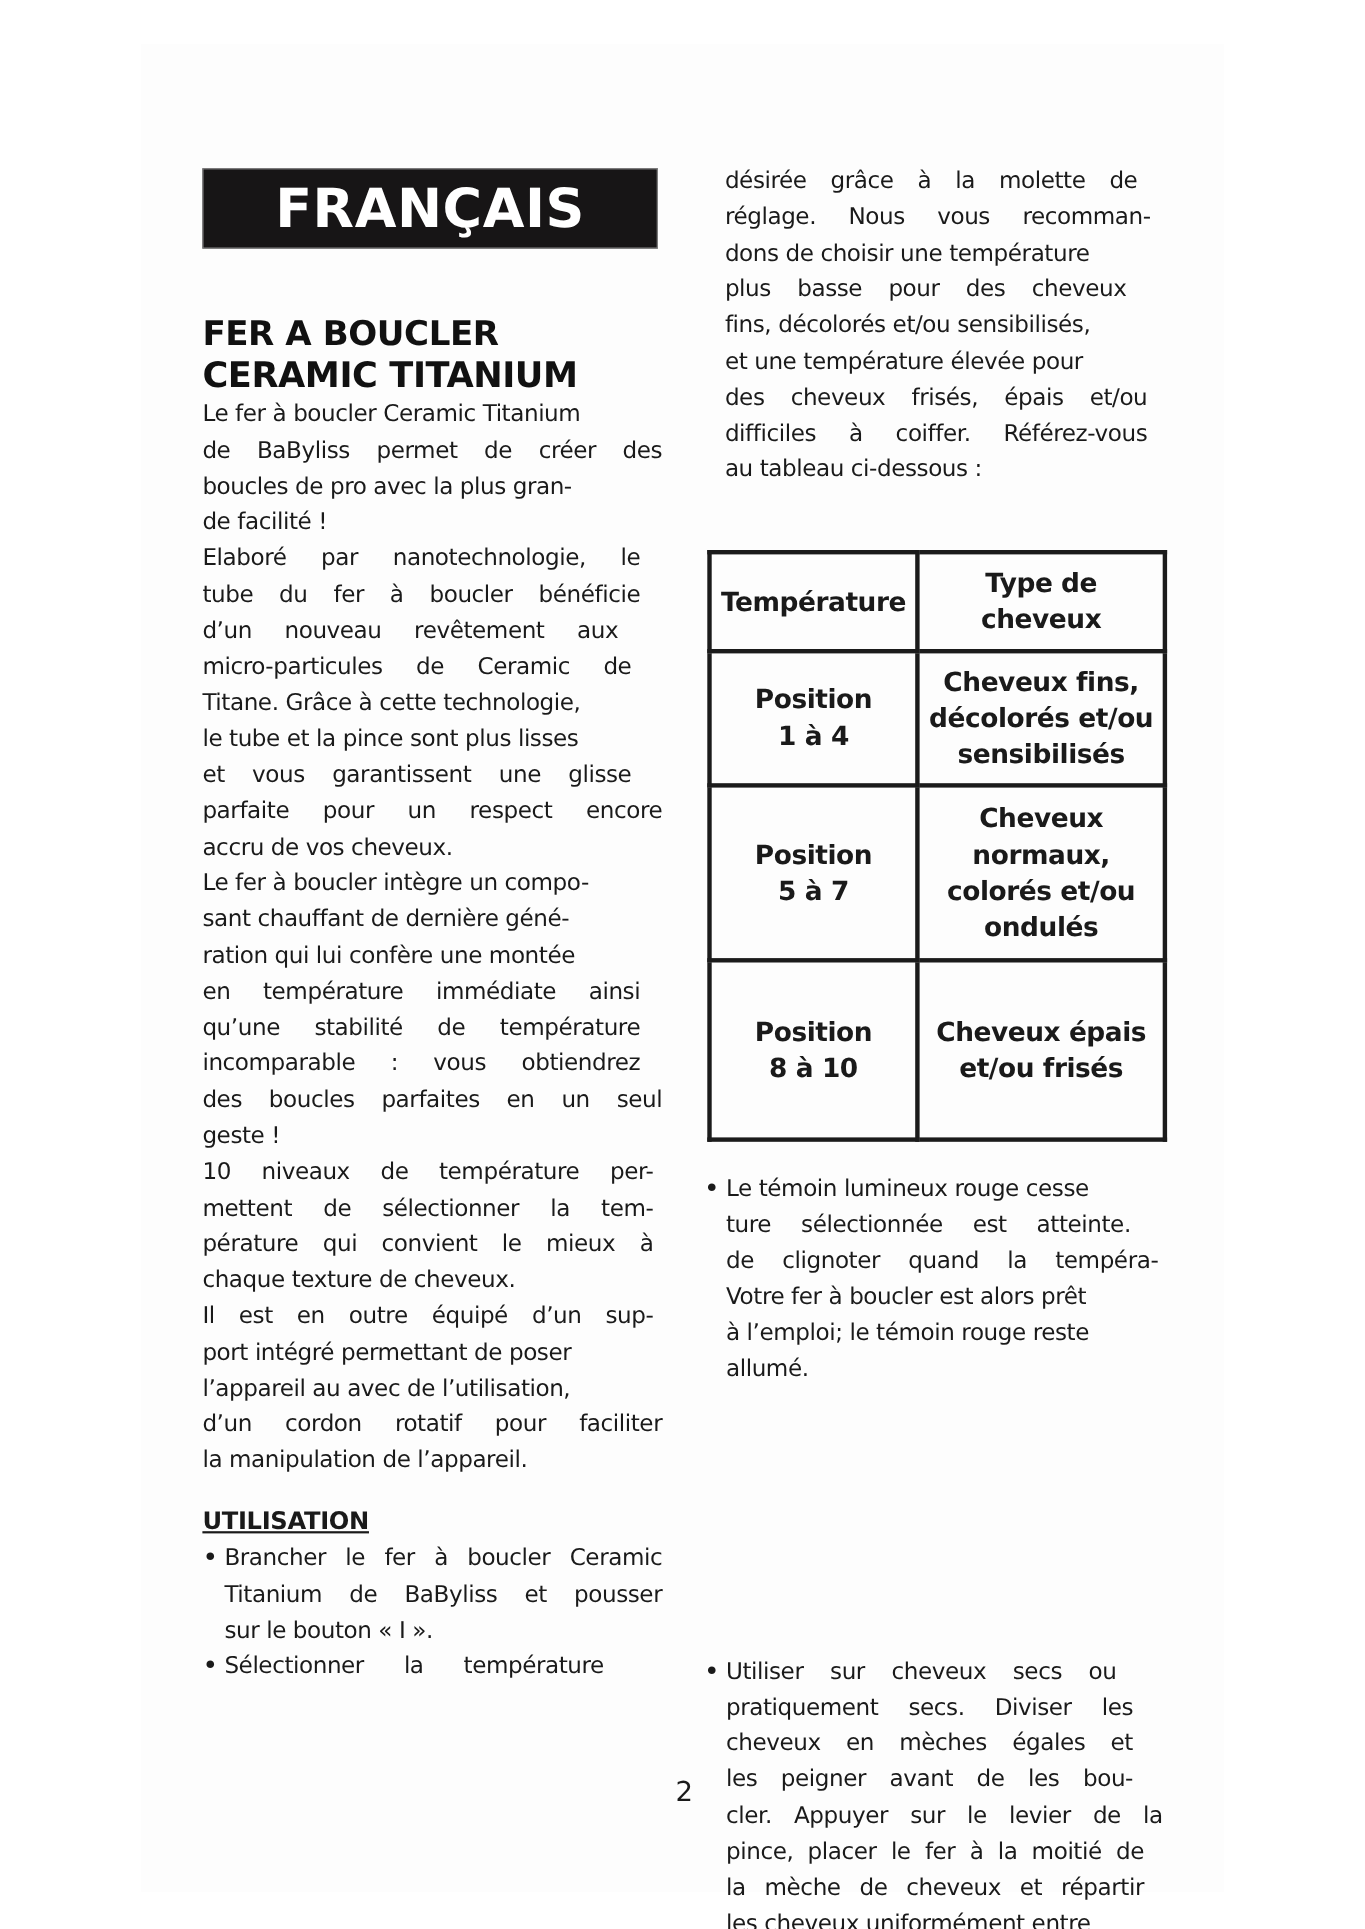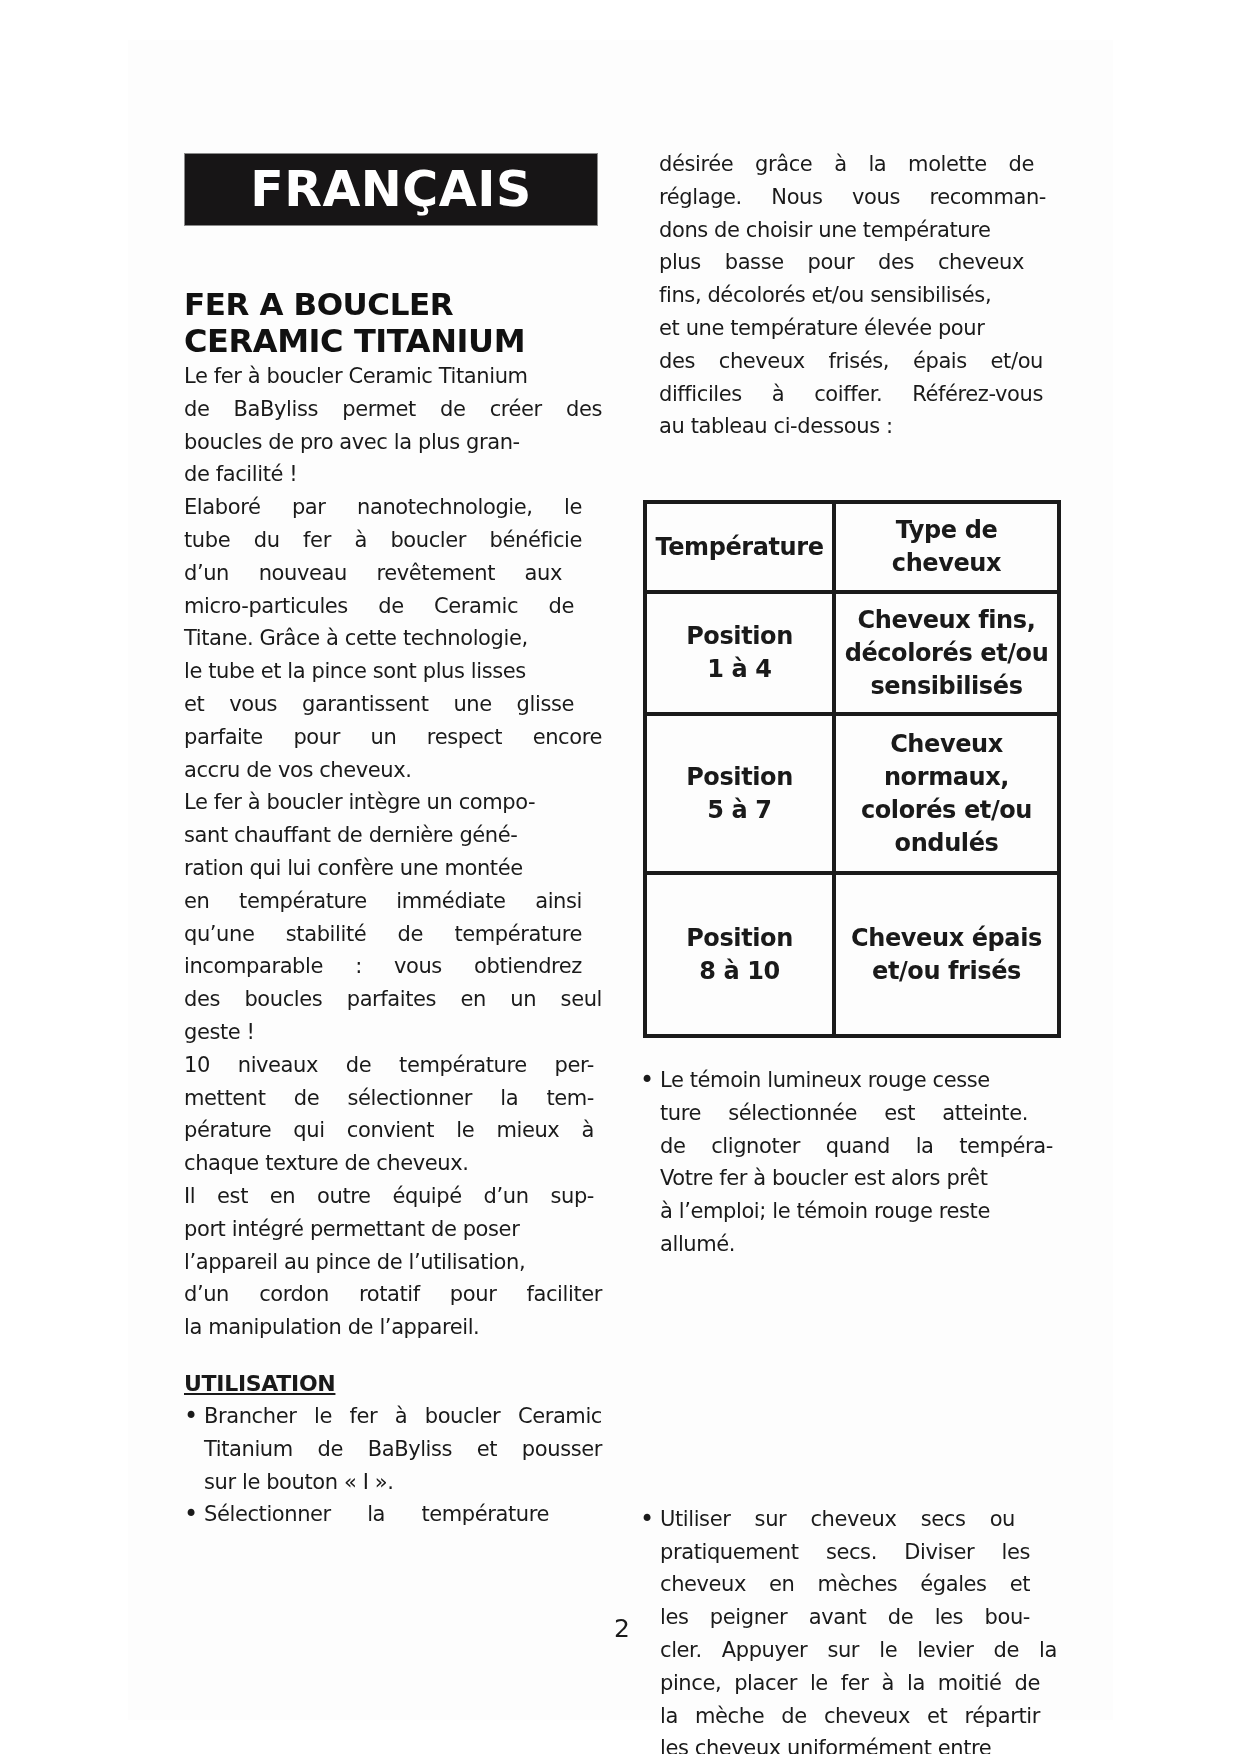--- a/index.html
+++ b/index.html
@@ -75,21 +75,21 @@
     <span class="line just" style="width:398px">qu’une stabilité de température</span>
     <span class="line just" style="width:398px">incomparable : vous obtiendrez</span>
     <span class="line just">des boucles parfaites en un seul</span>
     <span class="line">geste !</span>
     <span class="line just" style="width:410px">10 niveaux de température per-</span>
     <span class="line just" style="width:410px">mettent de sélectionner la tem-</span>
     <span class="line just" style="width:410px">pérature qui convient le mieux à</span>
     <span class="line">chaque texture de cheveux.</span>
     <span class="line just" style="width:410px">Il est en outre équipé d’un sup-</span>
     <span class="line">port intégré permettant de poser</span>
-    <span class="line">l’appareil au pince de l’utilisation,</span>
+    <span class="line">l’appareil au avec de l’utilisation,</span>
     <span class="line just">d’un cordon rotatif pour faciliter</span>
     <span class="line">la manipulation de l’appareil.</span>
   </div>
 
   <div class="section-title">UTILISATION</div>
 
   <div class="bullet">
     <span class="dot">•</span>
     <span class="line just">Brancher le fer à boucler Ceramic</span>
     <span class="line just">Titanium de BaByliss et pousser</span>

